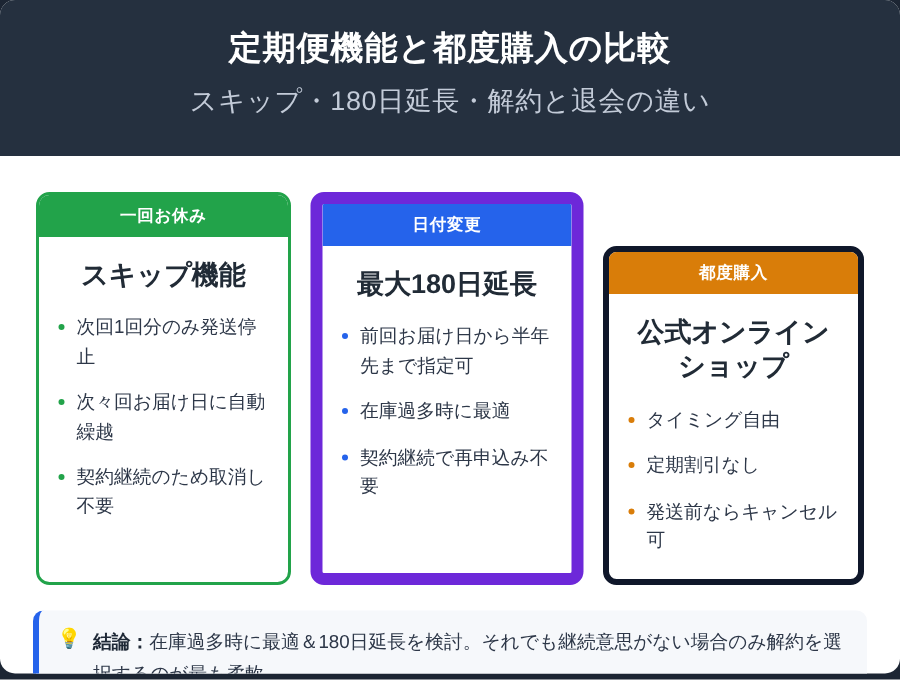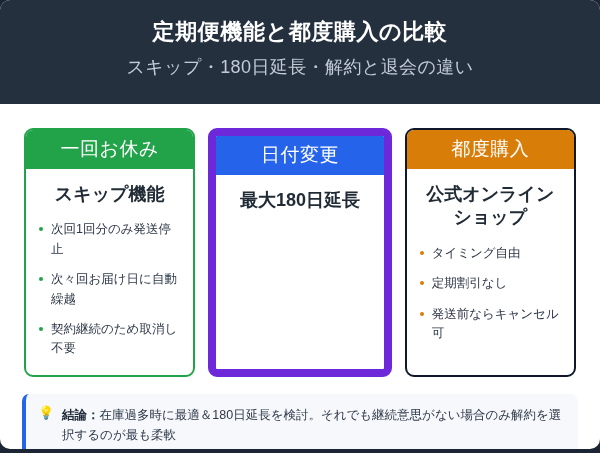--- a/index.html
+++ b/index.html
@@ -61,27 +61,27 @@
     border-radius: 9px;
     overflow: hidden;
     background: #ffffff;
     box-sizing: border-box;
     display: flex;
     flex-direction: column;
     min-width: 0;
   }
   .card-green  { border: 2px solid #22a34a; }
   .card-blue   { border: 8px solid #6d28d9; }
-  .card-orange { border: 2px solid #0f172a; }
+  .card-orange { border: 4px solid #0f172a; margin-top: 36px; }
 
   .card-band {
     text-align: center;
     color: #ffffff;
-    font-size: 19px;
-    font-weight: normal;
+    font-size: 11px;
+    font-weight: bold;
     letter-spacing: 0.5px;
     padding: 6px 4px 7px 4px;
   }
   .band-green  { background: #22a34a; }
   .band-blue   { background: #2563eb; }
   .band-orange { background: #d97d09; }
 
   .card-body {
     padding: 14px 12px 16px 12px;
     flex: 1 1 auto;
@@ -174,20 +174,25 @@
           <li>次々回お届け日に自動繰越</li>
           <li>契約継続のため取消し不要</li>
         </ul>
       </div>
     </div>
 
     <div class="card card-blue">
       <div class="card-band band-blue">日付変更</div>
       <div class="card-body">
         <div class="card-heading">最大180日延長</div>
+        <ul class="bullets bul-blue">
+          <li>前回お届け日から半年先まで指定可</li>
+          <li>在庫過多時に最適</li>
+          <li>契約継続で再申込み不要</li>
+        </ul>
       </div>
     </div>
 
     <div class="card card-orange">
       <div class="card-band band-orange">都度購入</div>
       <div class="card-body">
         <div class="card-heading">公式オンラインショップ</div>
         <ul class="bullets bul-orange">
           <li>タイミング自由</li>
           <li>定期割引なし</li>

